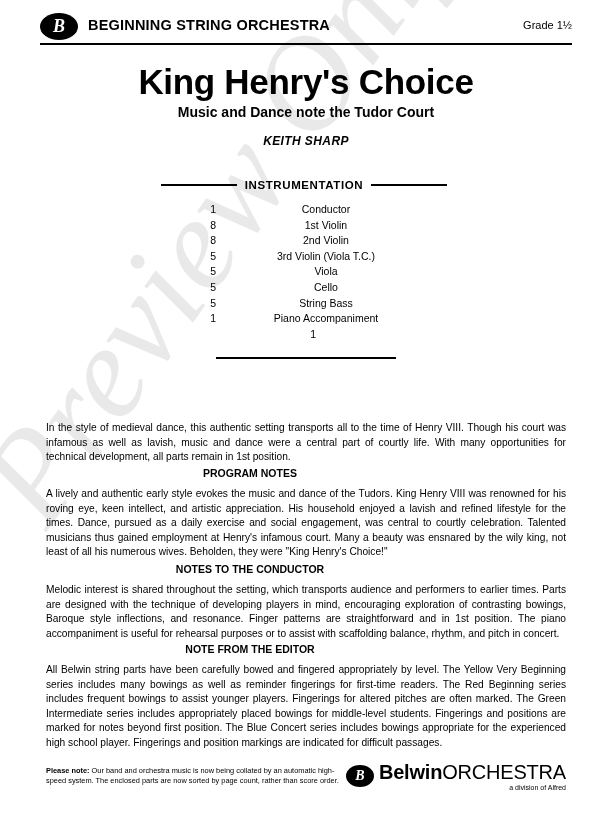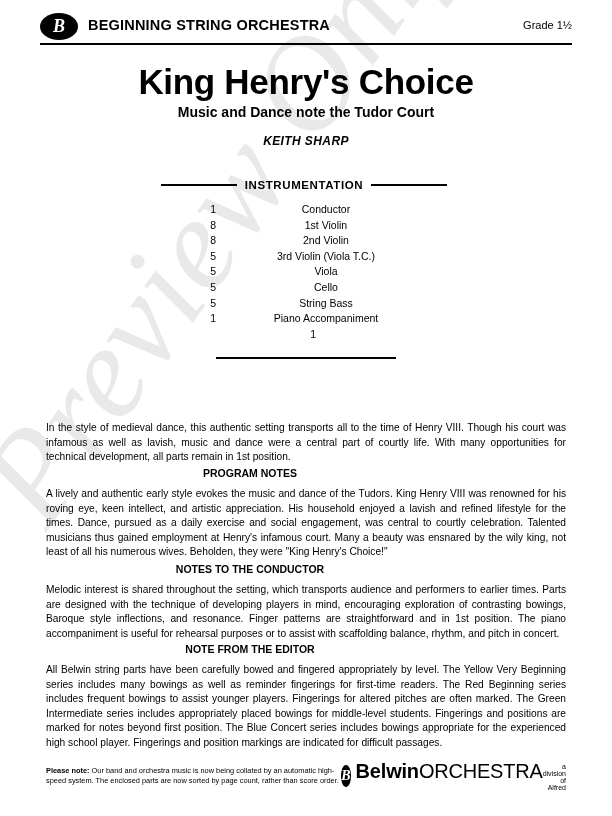--- a/index.html
+++ b/index.html
@@ -283,21 +283,21 @@
     font-family: "Liberation Serif", serif;
     font-style: italic;
     font-weight: bold;
     font-size: 14px;
     text-align: center;
     line-height: 22px;
     margin-right: 5px;
   }
   .belwin-words {
     display: flex;
-    flex-direction: row;
+    flex-direction: column;
     line-height: 1;
   }
   .belwin-name {
     font-size: 20px;
     font-weight: bold;
     letter-spacing: -0.2px;
   }
   .belwin-name .light { font-weight: normal; }
   .belwin-sub {
     font-size: 7px;

